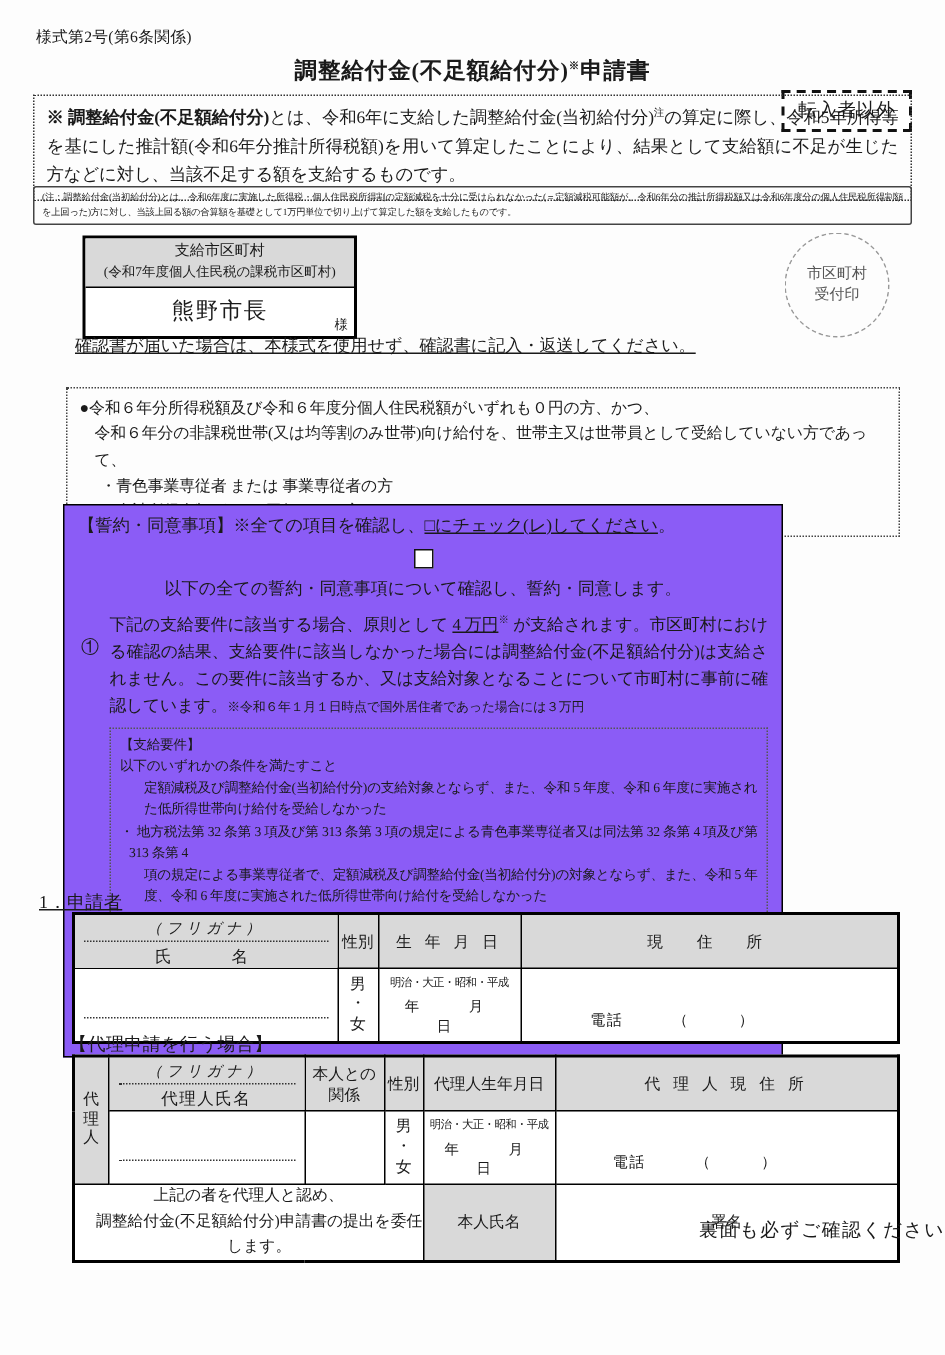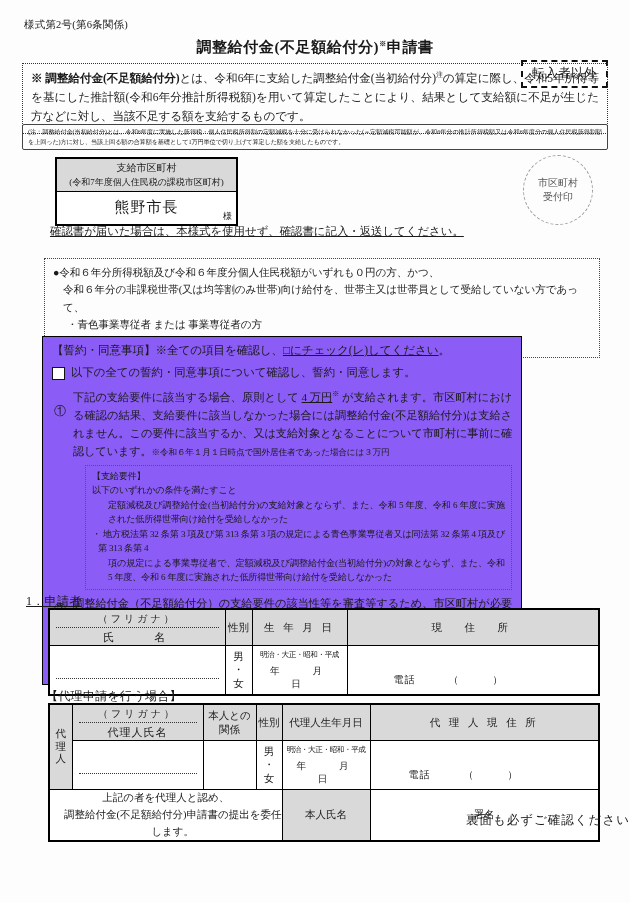--- a/index.html
+++ b/index.html
@@ -185,24 +185,25 @@
     background: #8b5cf6;
   }
   .pledge-title {
     font-size: 11.6px;
     letter-spacing: -.1px;
     margin-bottom: 7px;
   }
   .pledge-title .u { text-decoration: underline; }
   .pledge-check {
     display: flex;
-    align-items: flex-end;
+    align-items: center;
     gap: 6px;
     font-size: 11.4px;
     margin-bottom: 8px;
+    flex-direction: column;
   }
   .chk {
     display: inline-block;
     width: 11px;
     height: 11px;
     border: 1px solid #111;
     flex: 0 0 auto;
     margin-top: 1px;
     background: #fff;
   }
@@ -229,21 +230,20 @@
   .item .body .small { font-size: 8.6px; }
 
   .req-box {
     border: 1px dotted #555;
     margin-top: 4px;
     padding: 3px 6px 4px;
     font-size: 9.1px;
     line-height: 1.6;
     letter-spacing: -.2px;
     text-align: justify;
-    margin-left: 12px;
   }
   .req-box .bullet { padding-left: 6px; text-indent: -6px; }
   .req-box .bullet .cont { display: block; text-indent: 0; padding-left: 10px; }
 
   
   .sec-head {
     position: absolute;
     font-size: 12px;
     letter-spacing: .3px;
   }
@@ -271,20 +271,21 @@
   }
   .furigana-cell {
     position: relative;
     height: 34px;
   }
   .furigana-cell .fg {
     font-size: 10px;
     letter-spacing: 3px;
     display: block;
     padding-top: 2px;
+    font-style: italic;
   }
   .furigana-cell .dots {
     border-top: 1px dotted #333;
     margin: 1px 6px 0;
   }
   .furigana-cell .nm {
     font-size: 11px;
     letter-spacing: 6px;
     display: block;
     padding-top: 2px;

